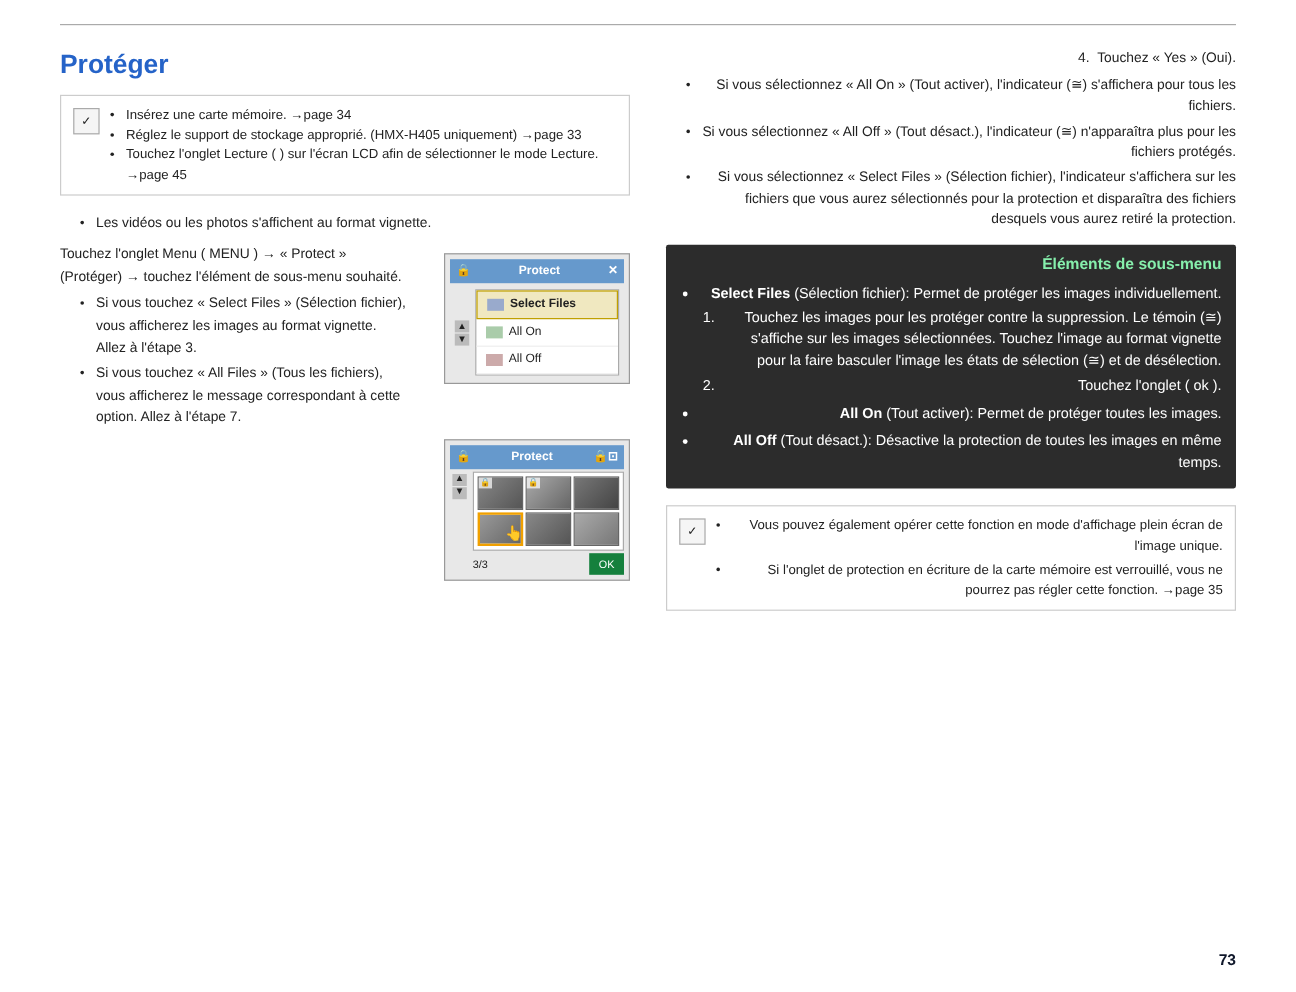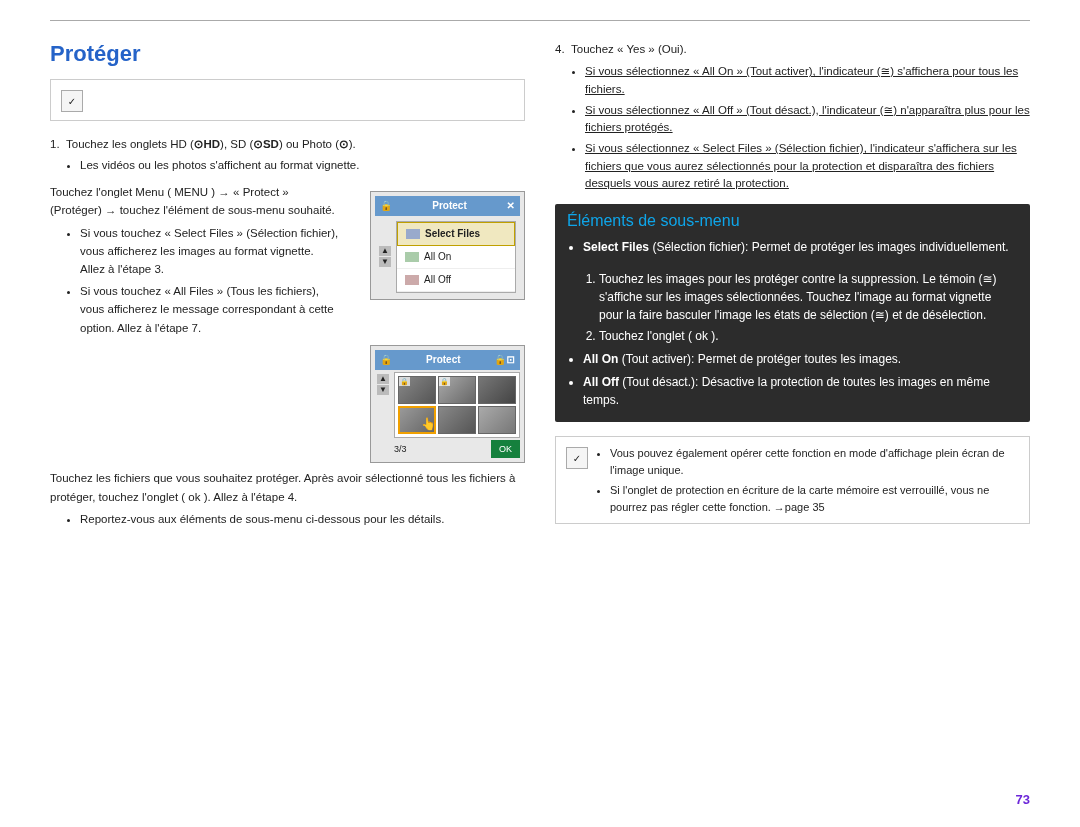--- a/index.html
+++ b/index.html
@@ -27,20 +27,21 @@
       display: flex;
       gap: 30px;
     }
     .left-col {
       flex: 1;
       min-width: 0;
     }
     .right-col {
       flex: 1;
       min-width: 0;
+      text-align: right;
     }
     h1.page-title {
       font-size: 22px;
       font-weight: bold;
       color: #2563c8;
       margin-bottom: 12px;
     }
     p.intro {
       font-size: 11.5px;
       line-height: 1.5;
@@ -199,23 +200,23 @@
       margin-top: 3px;
     }
     .submenu-box {
       background: #2c2c2c;
       color: #fff;
       padding: 8px 12px;
       margin-bottom: 14px;
       border-radius: 2px;
     }
     .submenu-box h2 {
-      font-size: 16px;
-      font-weight: normal;
-      color: #0ea5e9;
+      font-size: 13px;
+      font-weight: bold;
+      color: #86efac;
       margin-bottom: 8px;
     }
     .submenu-box ul {
       padding-left: 16px;
       list-style: disc;
     }
     .submenu-box li {
       font-size: 12px;
       line-height: 1.5;
       margin-bottom: 5px;
@@ -253,21 +254,21 @@
     .note-content2 {
       font-size: 11px;
       line-height: 1.5;
     }
     .page-number {
       position: absolute;
       bottom: 20px;
       right: 50px;
       font-size: 13px;
       font-weight: bold;
-      color: #6d28d9;
+      color: #0f172a;
     }
     .float-right-imgs {
       float: right;
       margin-left: 10px;
     }
     .clearfix::after {
       content: '';
       display: table;
       clear: both;
     }
@@ -279,26 +280,32 @@
   <div class="top-line"></div>
 
   <div class="two-col">
 
     <div class="left-col">
       <h1 class="page-title">Protéger</h1>
 
 
       <div class="note-box">
         <div class="note-icon">✓</div>
+        <div class="note-content">
+          <ul style="list-style:disc;padding-left:14px;">
+            <li>Insérez une carte mémoire. →page 34</li>
+            <li>Réglez le support de stockage approprié. (HMX-H405 uniquement) →page 33</li>
+            <li>Touchez l'onglet Lecture (   ) sur l'écran LCD afin de sélectionner le mode Lecture. →page 45</li>
+          </ul>
+        </div>
       </div>
 
       <div class="steps clearfix">
 
         <div class="step-item">
-          <p>1. &nbsp;Touchez les onglets HD (<strong>⊙HD</strong>), SD (<strong>⊙SD</strong>) ou Photo (<strong>⊙</strong>).</p>
           <ul style="padding-left:30px;list-style:disc;margin-top:3px;">
             <li>Les vidéos ou les photos s'affichent au format vignette.</li>
           </ul>
         </div>
 
         <div class="float-right-imgs">
           <div class="protect-ui">
             <div class="title-bar">
               <span>🔒</span>
               <span>Protect</span>
@@ -365,45 +372,39 @@
                 </div>
                 <div style="display:flex;justify-content:space-between;align-items:center;margin-top:2px;text-align:center;">
                   <span style="font-size:9px;">3/3</span>
                   <div style="background:#15803d;color:#fff;font-size:9px;padding:2px 8px;cursor:pointer;">OK</div>
                 </div>
               </div>
             </div>
           </div>
         </div>
 
-        <div class="step-item">
-          <p style="margin-bottom:4px;">Touchez les fichiers que vous souhaitez protéger. Après avoir sélectionné tous les fichiers à protéger, touchez l'onglet ( ok ). Allez à l'étape 4.</p>
-          <ul style="padding-left:30px;list-style:disc;">
-            <li>Reportez-vous aux éléments de sous-menu ci-dessous pour les détails.</li>
-          </ul>
-        </div>
       </div>
     </div>
 
     <div class="right-col">
       <div class="numbered-steps">
         <p style="margin-bottom:5px;">4. &nbsp;<span>Touchez « Yes » (Oui).</span></p>
-        <ul style="padding-left:30px;list-style:disc;text-decoration:underline;">
+        <ul style="padding-left:30px;list-style:disc;">
           <li style="margin-bottom:4px;">Si vous sélectionnez « All On » (Tout activer), l'indicateur (≅) s'affichera pour tous les fichiers.</li>
           <li style="margin-bottom:4px;">Si vous sélectionnez « All Off » (Tout désact.), l'indicateur (≅) n'apparaîtra plus pour les fichiers protégés.</li>
           <li>Si vous sélectionnez « Select Files » (Sélection fichier), l'indicateur s'affichera sur les fichiers que vous aurez sélectionnés pour la protection et disparaîtra des fichiers desquels vous aurez retiré la protection.</li>
         </ul>
       </div>
 
       <div class="submenu-box">
         <h2>Éléments de sous-menu</h2>
         <ul style="list-style:disc;padding-left:16px;">
           <li>
             <span class="sub-bold" style="font-weight:bold;">Select Files</span><span> (Sélection fichier): Permet de protéger les images individuellement.</span>
-            <ol style="list-style:decimal;padding-left:16px;margin-top:14px;">
+            <ol style="list-style:decimal;padding-left:16px;margin-top:2px;">
               <li style="margin-bottom:3px;">Touchez les images pour les protéger contre la suppression. Le témoin (≅) s'affiche sur les images sélectionnées. Touchez l'image au format vignette pour la faire basculer l'image les états de sélection (≅) et de désélection.</li>
               <li>Touchez l'onglet ( ok ).</li>
             </ol>
           </li>
           <li style="margin-top:5px;">
             <span class="sub-bold" style="font-weight:bold;">All On</span><span> (Tout activer): Permet de protéger toutes les images.</span>
           </li>
           <li style="margin-top:5px;">
             <span class="sub-bold" style="font-weight:bold;">All Off</span><span> (Tout désact.): Désactive la protection de toutes les images en même temps.</span>
           </li>

